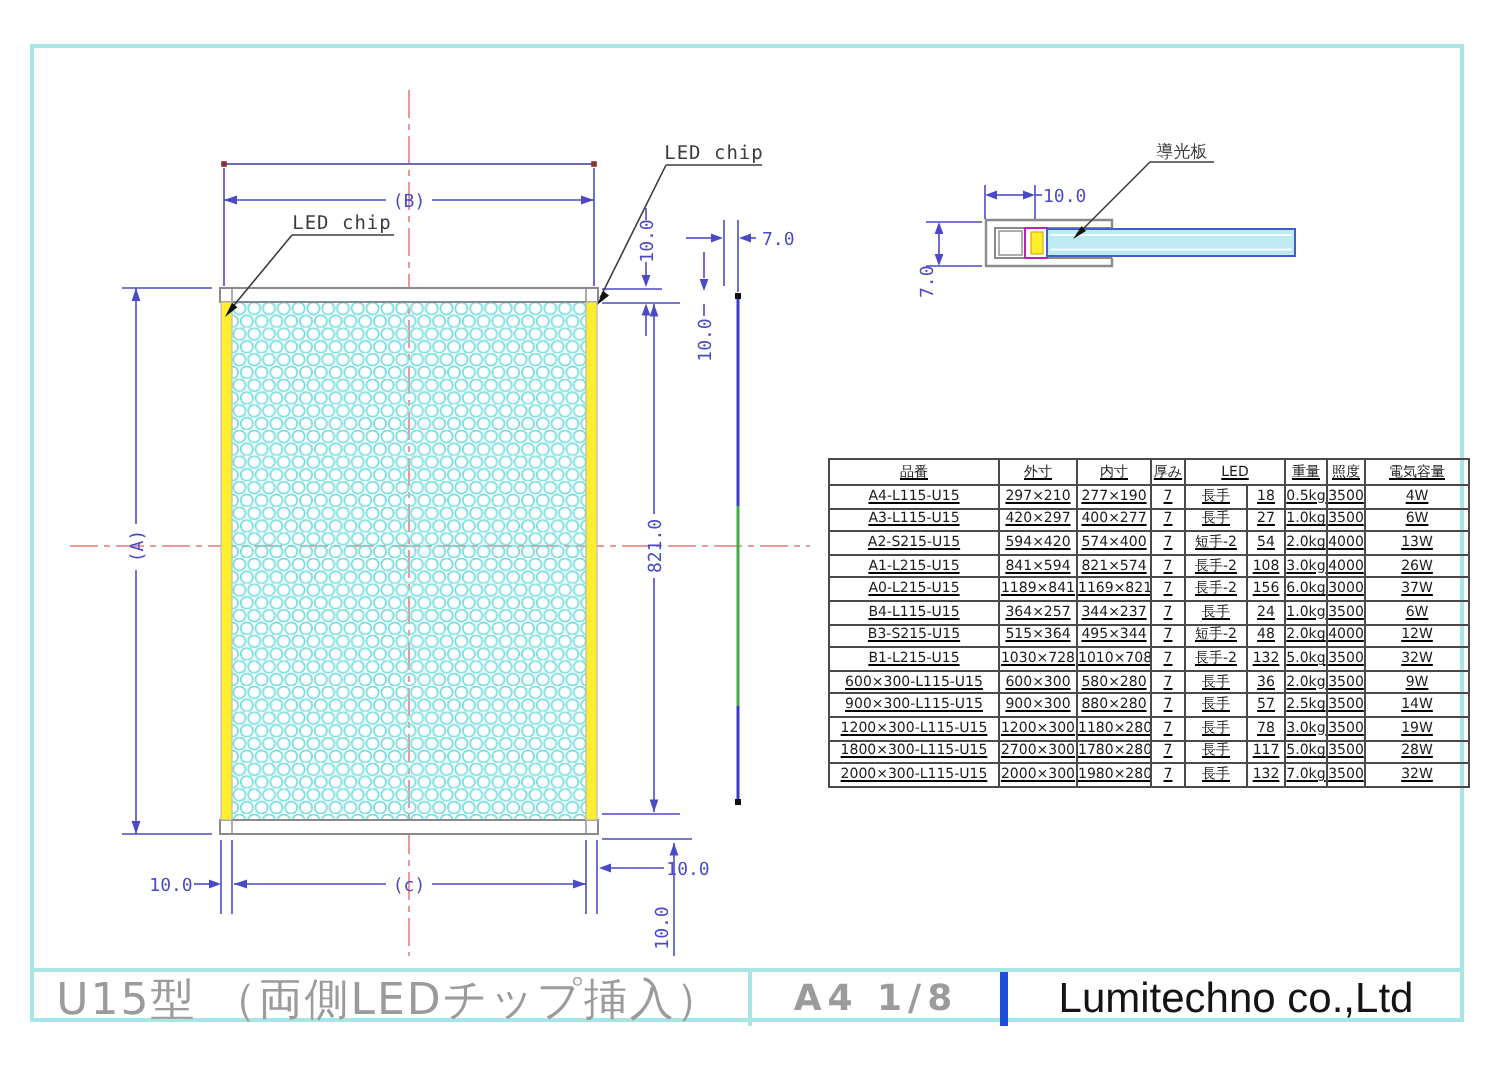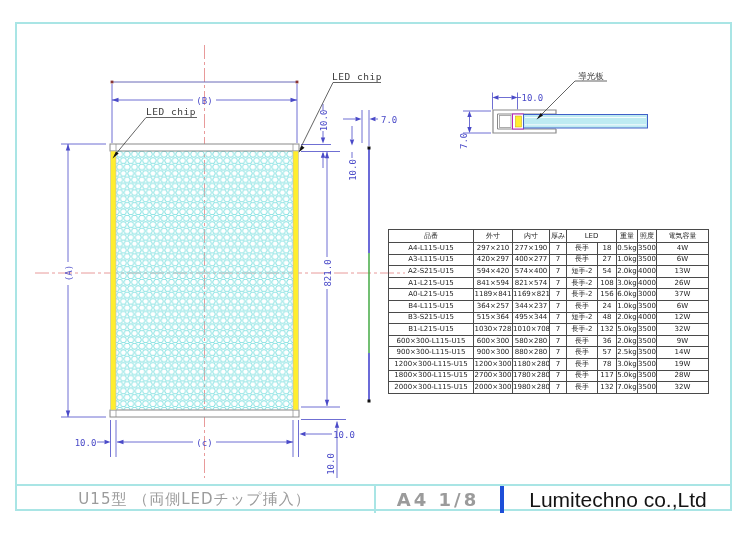--- a/index.html
+++ b/index.html
@@ -9,28 +9,28 @@
   }
   .frame{
     position:absolute;left:15px;top:22px;width:717px;height:489px;
     border:2px solid #a9e5e5;box-sizing:border-box;
   }
   .titleblock{
     position:absolute;left:15px;top:484px;width:717px;height:29px;
     border-top:2px solid #a9e5e5;box-sizing:border-box;display:flex;
   }
   .tb-cell{display:flex;align-items:center;justify-content:center;height:100%;box-sizing:border-box;}
-  .tb-title{width:359px;color:#9b9b9b;font-size:15px;letter-spacing:1px;font-family:"DejaVu Sans",sans-serif;}
+  .tb-title{width:359px;color:#9b9b9b;font-size:22px;letter-spacing:1px;font-family:"DejaVu Sans",sans-serif;}
   .tb-sheet{width:126px;border-left:2px solid #a9e5e5;color:#9b9b9b;font-size:18px;letter-spacing:3px;font-weight:bold;}
   .tb-company{flex:1;border-left:4px solid #1d4ed8;color:#141414;font-size:21px;font-family:"Liberation Sans",sans-serif;}
   svg.drawing{position:absolute;left:0;top:0;}
   .dimtxt{font-family:"DejaVu Sans Mono",monospace;font-size:9px;fill:#4a4ac8;}
   .cadtxt{font-family:"DejaVu Sans Mono",monospace;font-size:9.5px;fill:#3c3c3c;letter-spacing:0.5px;}
   .jptxt{font-family:"DejaVu Sans",sans-serif;font-size:8.5px;fill:#3c3c3c;}
-  .tablewrap{position:absolute;left:388px;top:229px;width:321px;}
+  .tablewrap{position:absolute;left:414px;top:229px;width:321px;text-decoration:underline;}
   table.spec{border-collapse:collapse;table-layout:fixed;width:320px;}
   table.spec th,table.spec td{
     border:1px solid #4a4a4a;font-size:7px;font-weight:normal;text-align:center;
     padding:0;line-height:1;height:10.6px;color:#1c1c1c;overflow:hidden;white-space:nowrap;
     font-family:"DejaVu Sans",sans-serif;
   }
   table.spec th{height:12px;}
 </style>
 </head>
 <body>

